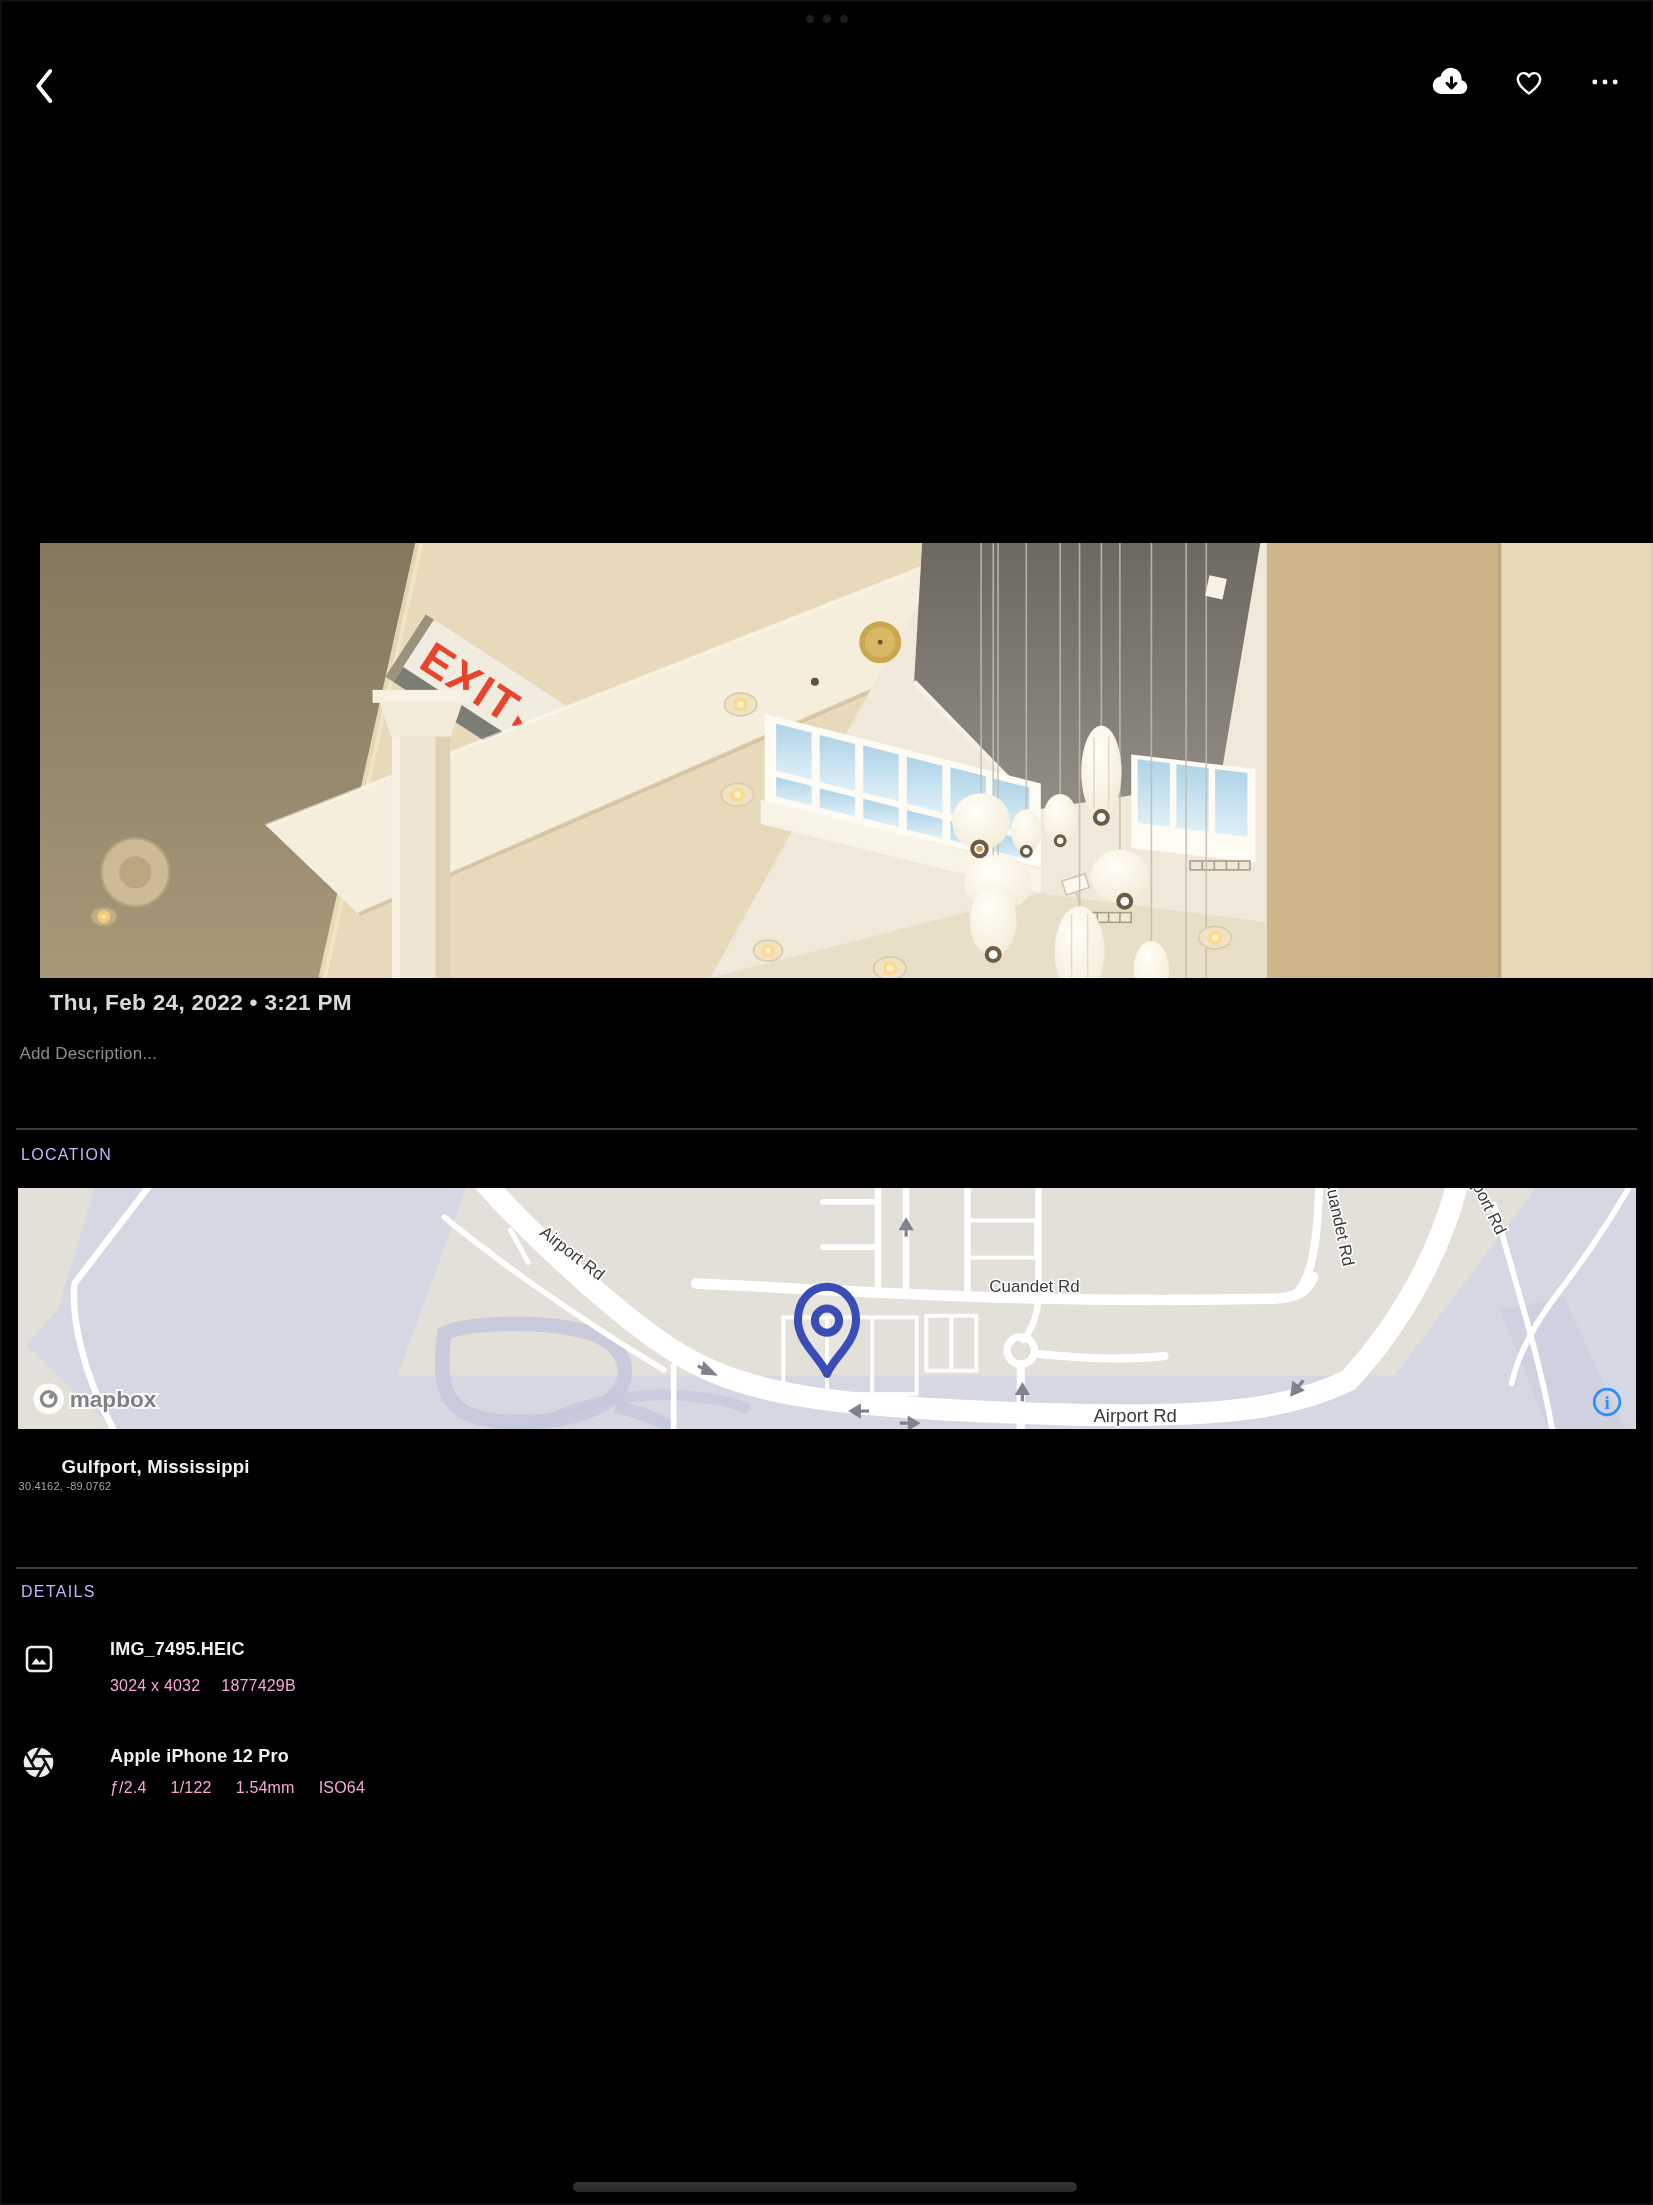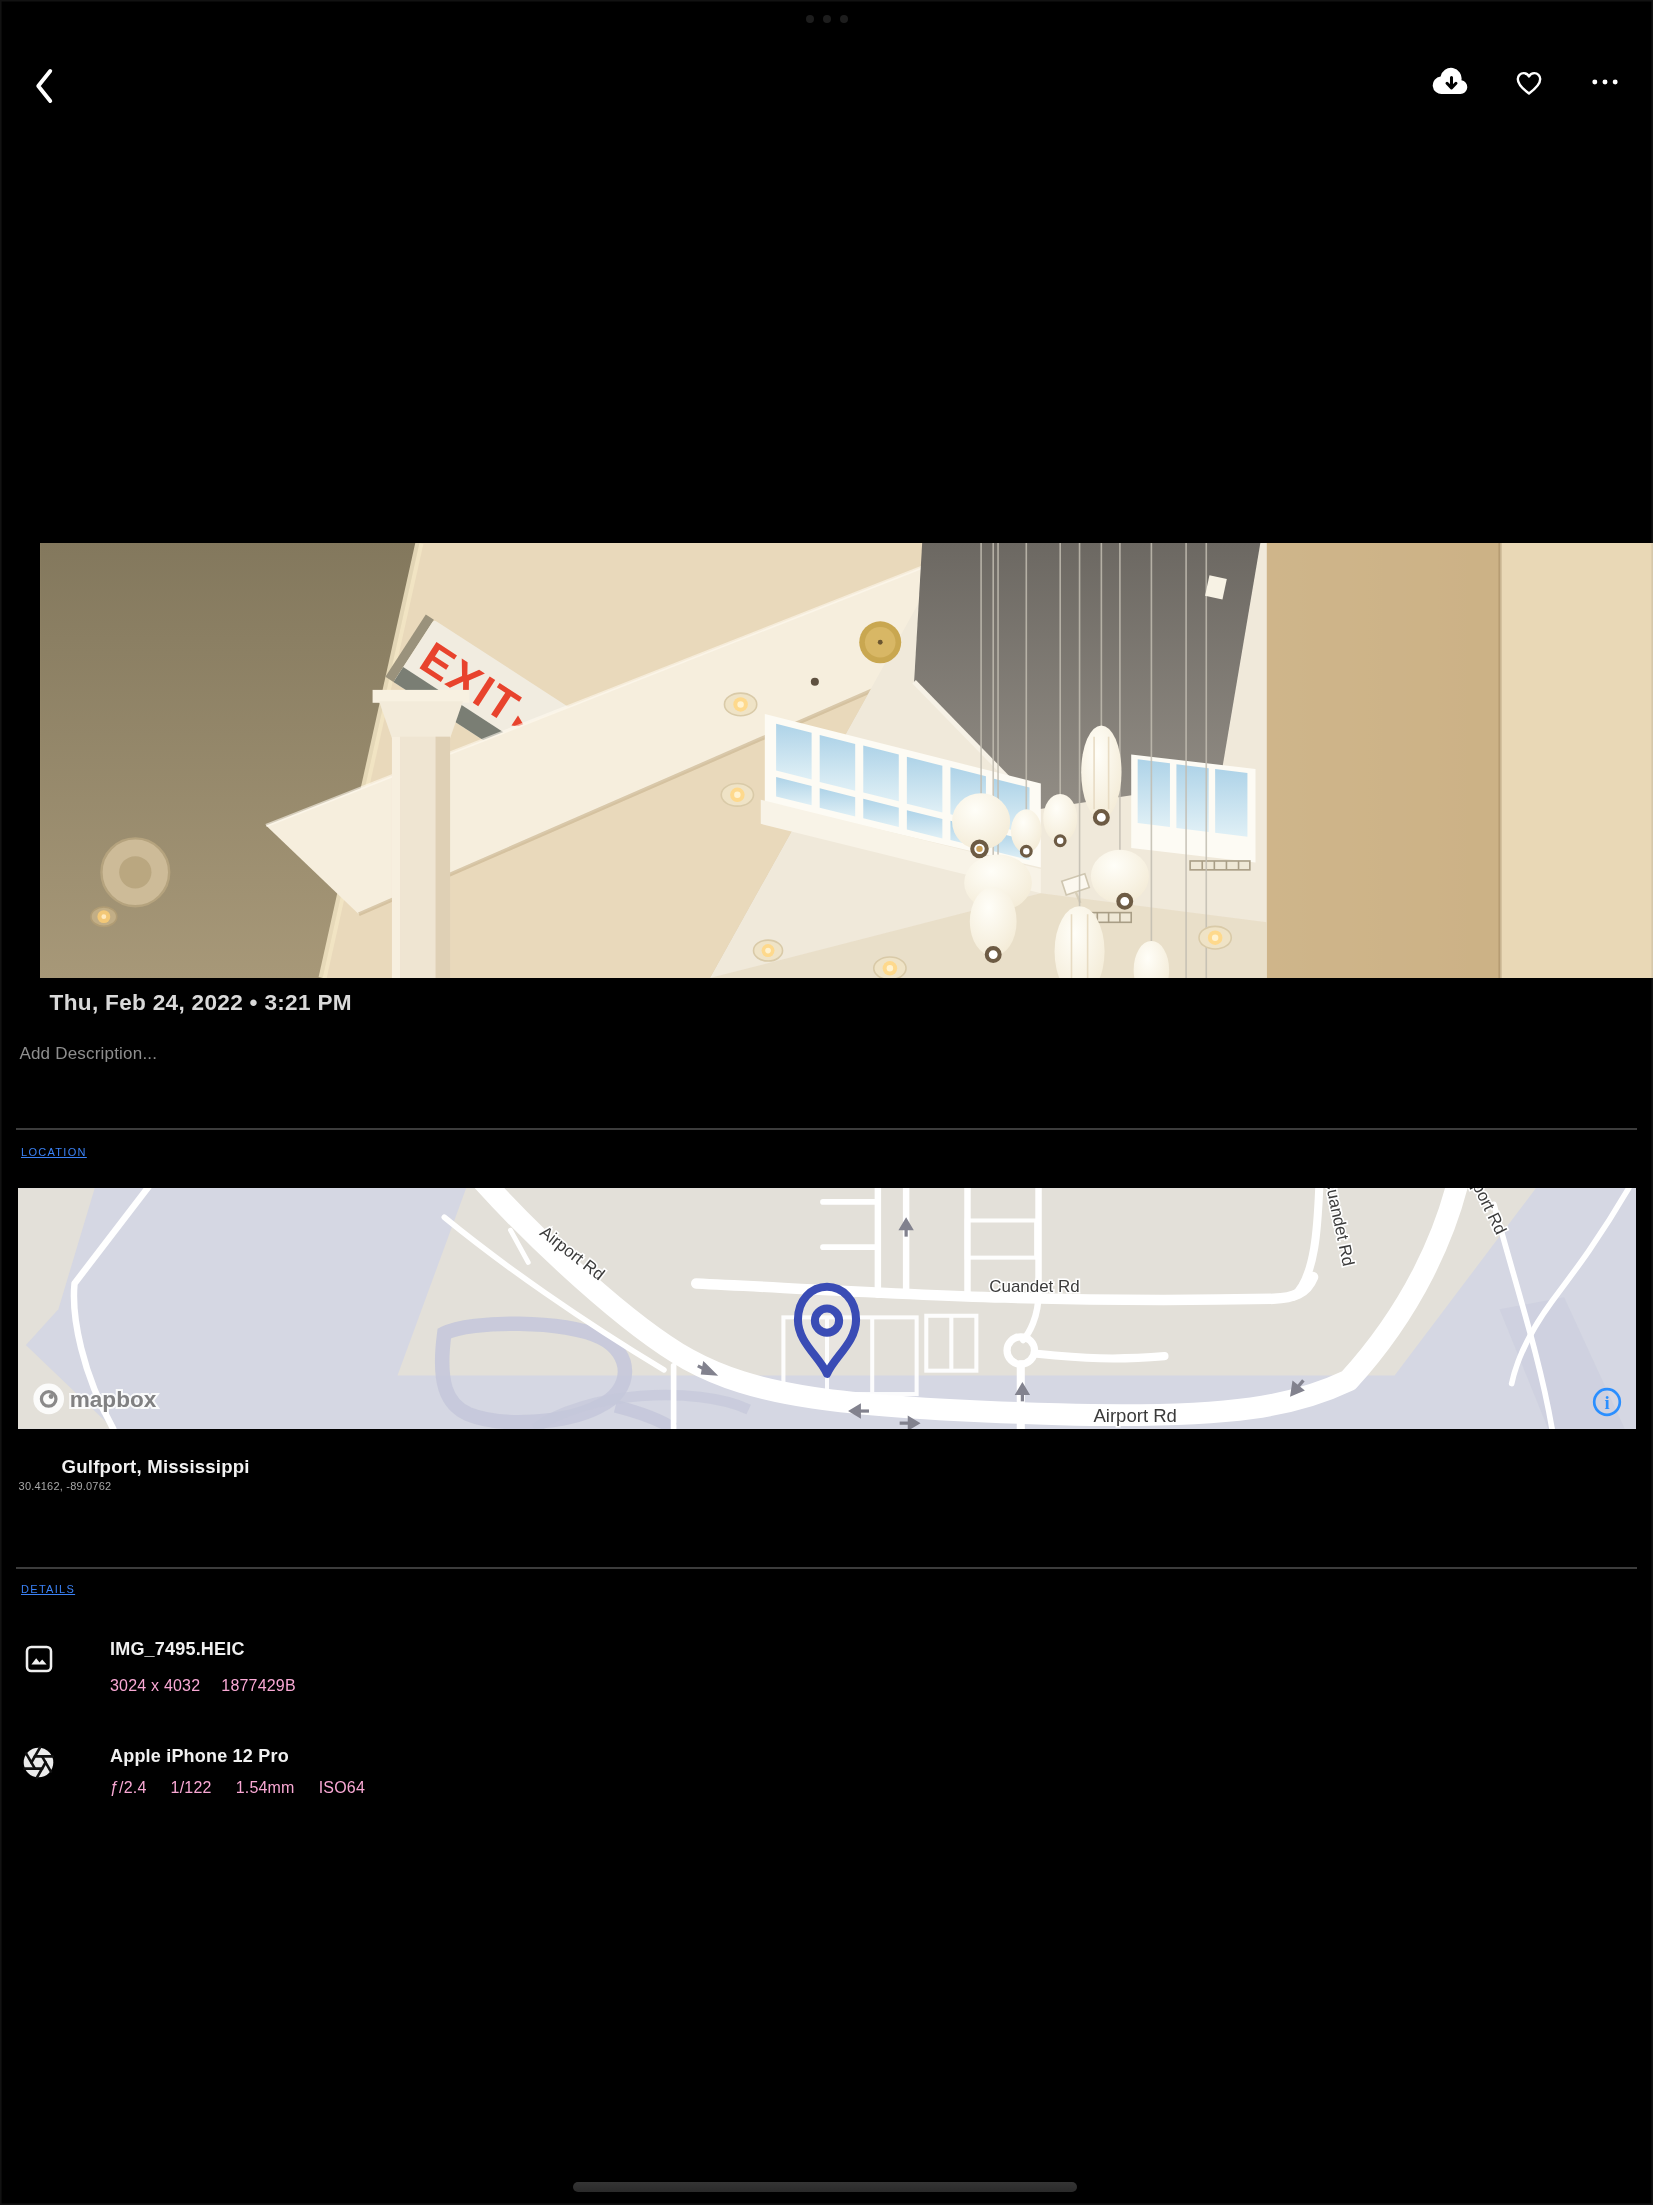--- a/index.html
+++ b/index.html
@@ -22,21 +22,21 @@
   .photo-wrap{position:absolute;top:530px;left:0;width:1653px;height:435px;background:#c9b28a;}
   .photo-wrap svg{display:block;}
 
   
   .date-line{position:absolute;left:18.6px;top:990px;font-size:22.6px;font-weight:600;color:#d9d9d9;letter-spacing:0.3px;margin-left:31px;}
   .desc-line{position:absolute;left:19.4px;top:1044px;font-size:17px;color:#8e8e8e;letter-spacing:0.2px;cursor:text;}
 
   .divider{position:absolute;left:16px;width:1621px;height:1.6px;background:#3c3c3c;}
   .div-1{top:1128px;}
   .div-2{top:1567px;}
-  .section-label{position:absolute;left:21px;font-size:11px;color:#3b82f6;letter-spacing:1.3px;font-weight:400;text-decoration:underline;}
+  .section-label{position:absolute;left:21px;font-size:16px;color:#c4b5fd;letter-spacing:1.3px;font-weight:400;}
   .loc-label{top:1146px;}
   .det-label{top:1583px;}
 
   
   .map{position:absolute;left:18px;top:1188px;width:1618px;height:241px;background:#d5d7e3;overflow:hidden;}
   .map svg.mapscene{position:absolute;inset:0;}
   .map-info{position:absolute;right:13px;bottom:11.3px;width:32px;height:32px;}
 
   
   .place{position:absolute;left:18.6px;top:1456px;font-size:18.6px;font-weight:bold;color:#f2f2f2;letter-spacing:0.2px;margin-left:43px;}

